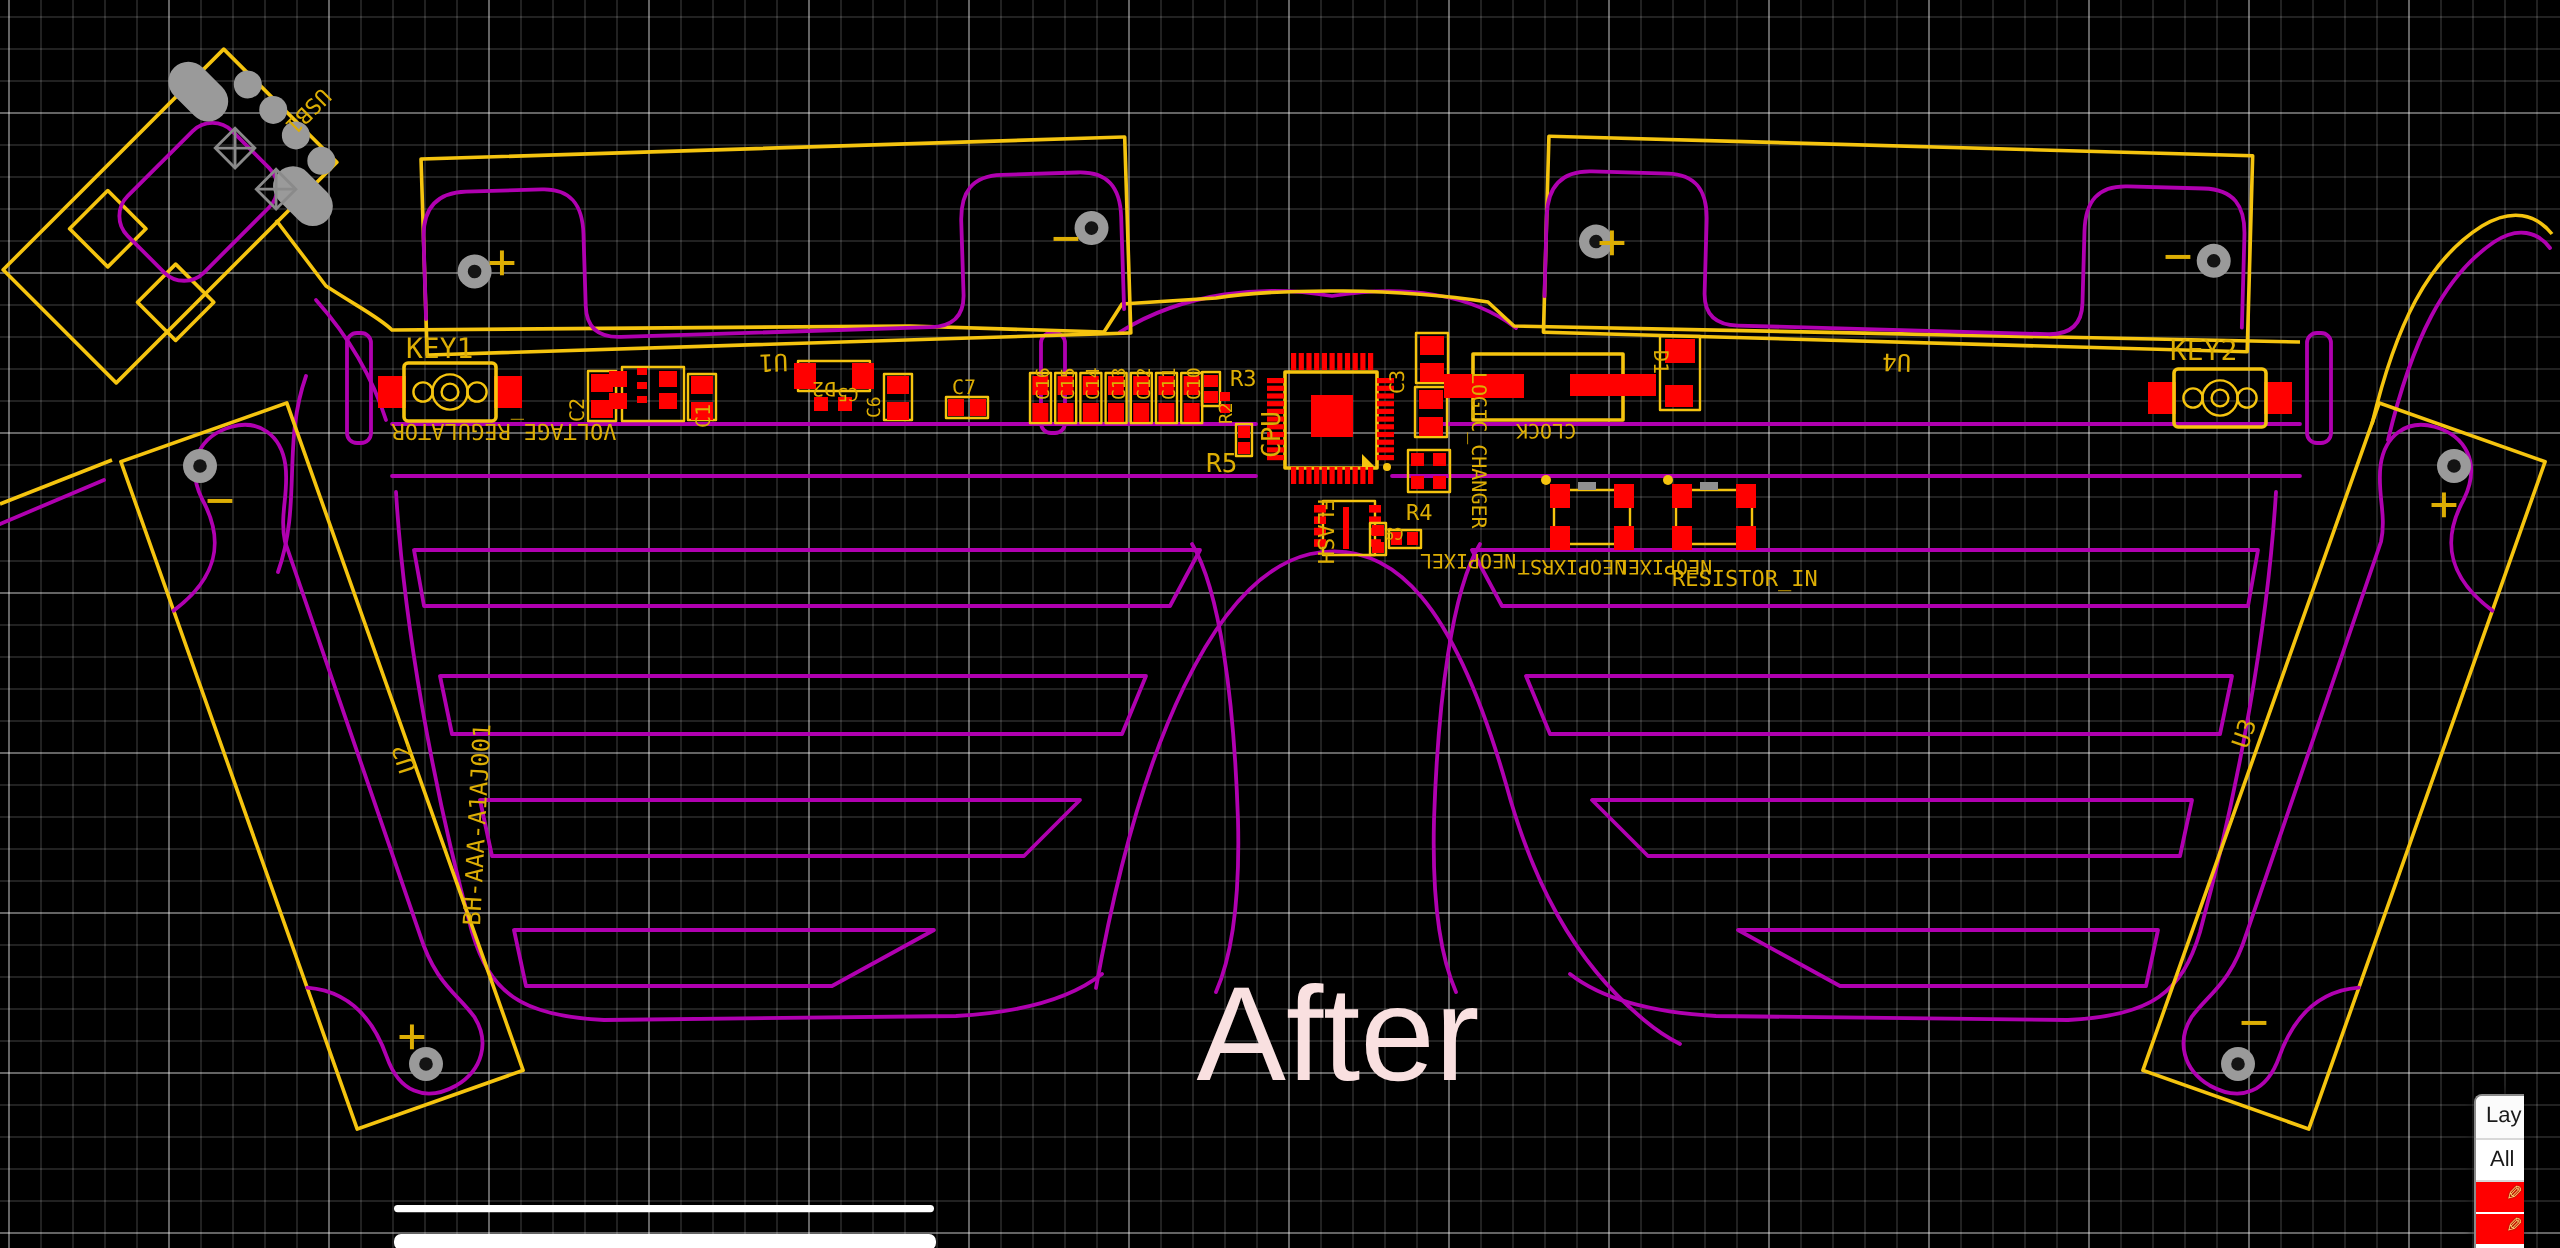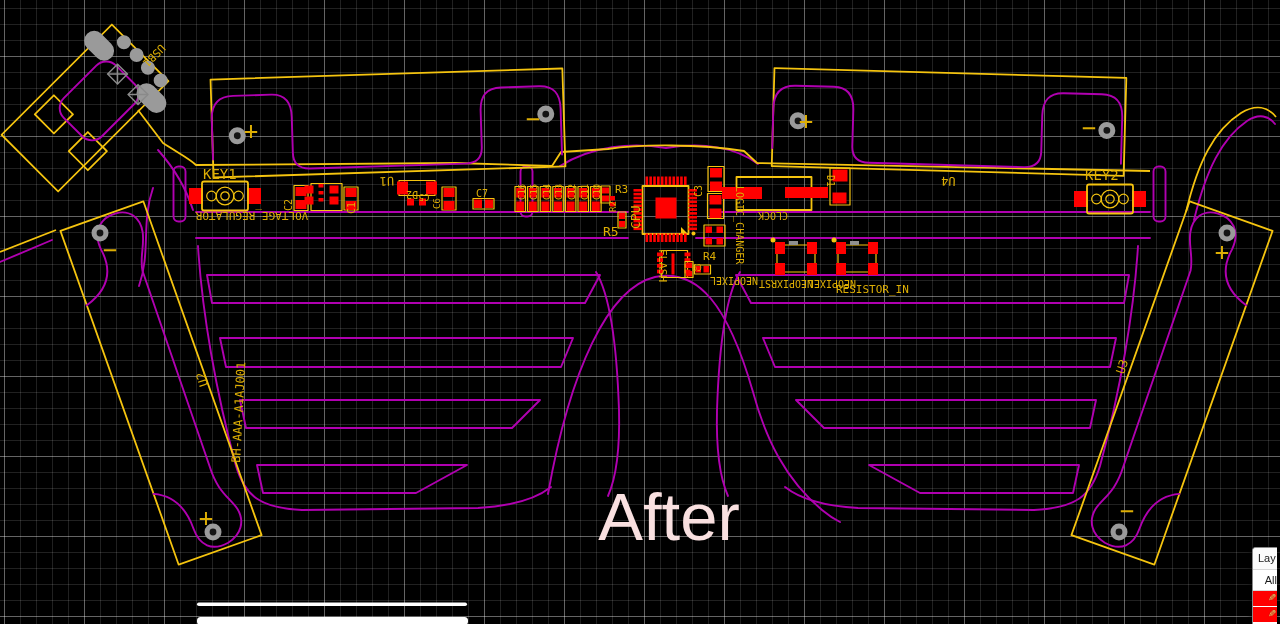--- a/index.html
+++ b/index.html
@@ -16,25 +16,25 @@
   .sy{stroke:var(--board-outline);stroke-width:1.8;fill:none;stroke-linejoin:round;}
   .syt{stroke:var(--board-outline);stroke-width:1.2;fill:none;stroke-linejoin:round;}
   .sm{stroke:var(--frame-silk);stroke-width:1.9;fill:none;stroke-linejoin:round;stroke-linecap:round;}
   .pad{fill:var(--copper-top);}
   .ty{fill:var(--silkscreen);font-family:"DejaVu Sans Mono",monospace;font-size:11px;}
   .gray-pad{fill:var(--pad-drill);}
   .hole{fill:#141414;}
   .ydot{fill:var(--board-outline);}
   .caption{fill:var(--caption);font-size:67px;font-family:"Liberation Sans",sans-serif;}
   .whiteline{fill:#ffffff;}
-  .layers-panel{position:absolute;right:3px;bottom:0;width:24px;height:76px;background:#fff;
+  .layers-panel{position:absolute;right:18px;bottom:0;width:24px;height:76px;background:#fff;
     border:1px solid #8a8a8a;border-right:none;border-bottom:none;border-top-left-radius:4px;
     box-shadow:-1px -1px 5px rgba(0,0,0,.6);font-size:11px;color:#1a1a1a;overflow:hidden;}
   .lp-header{height:21px;line-height:21px;padding-left:5px;background:#fbfbfb;border-bottom:1px solid #d8d8d8;white-space:nowrap;}
-  .lp-all{height:20px;line-height:20px;padding-left:7px;border-bottom:1px solid #d8d8d8;white-space:nowrap;text-align:right;}
+  .lp-all{height:20px;line-height:20px;padding-left:7px;border-bottom:1px solid #d8d8d8;white-space:nowrap;}
   .lp-row{height:15px;background:var(--layer-swatch);border-bottom:1px solid #fff;position:relative;}
   .pencil{position:absolute;right:1px;top:1px;font-size:10px;line-height:12px;color:#ffcf70;
     transform:scaleX(-1);text-shadow:0 0 1px #4a2c00;}
 </style>
 </head>
 <body>
 
 <div class="grid-bg"></div>
 
 <svg width="1280" height="624" viewBox="0 0 1280 624">

